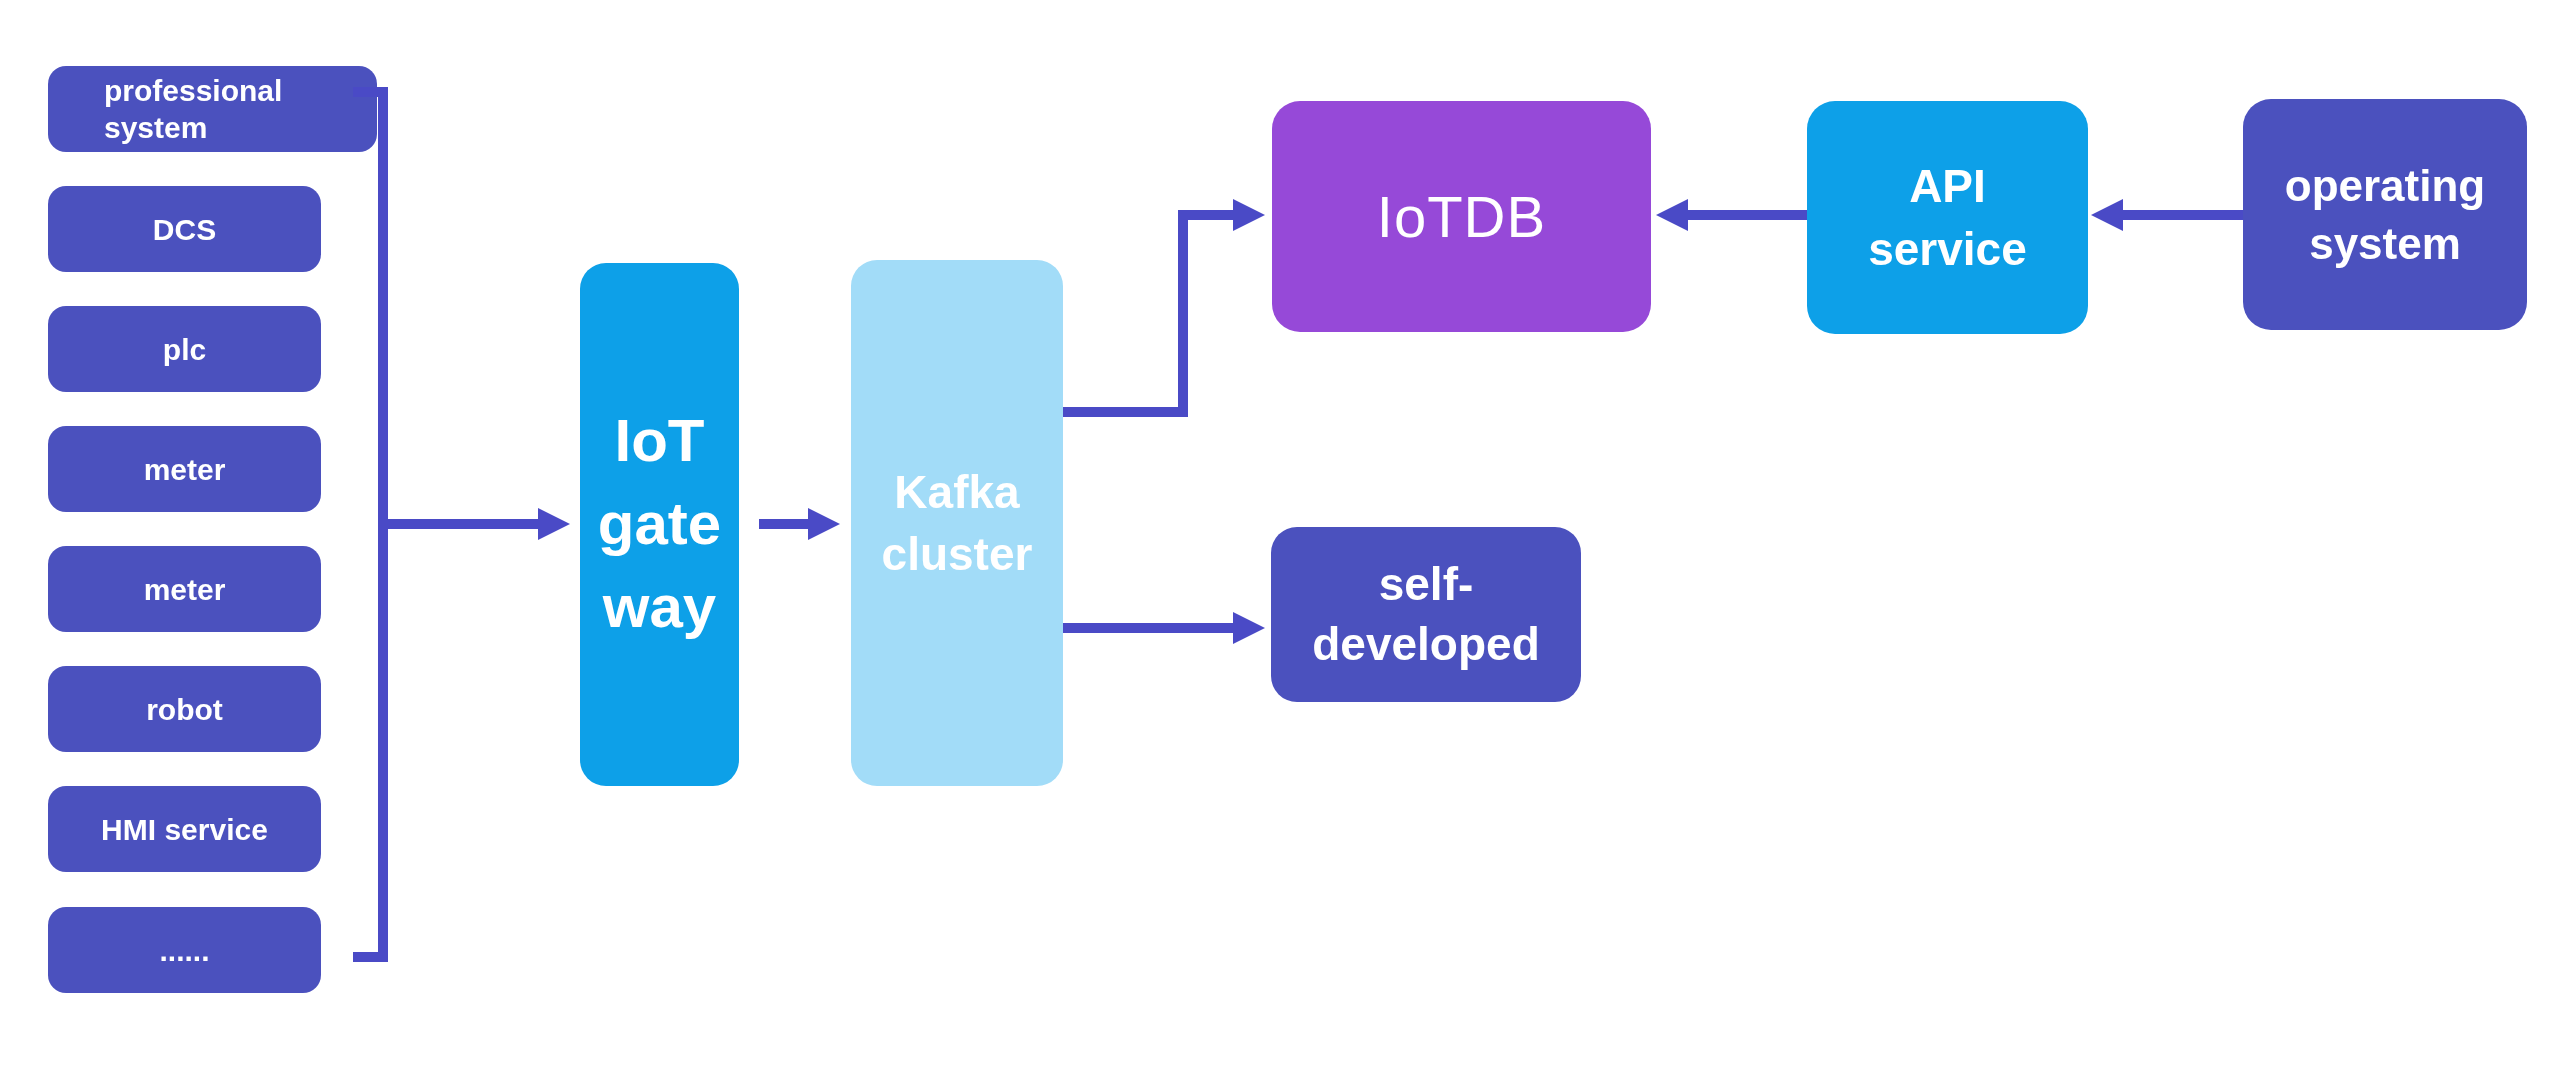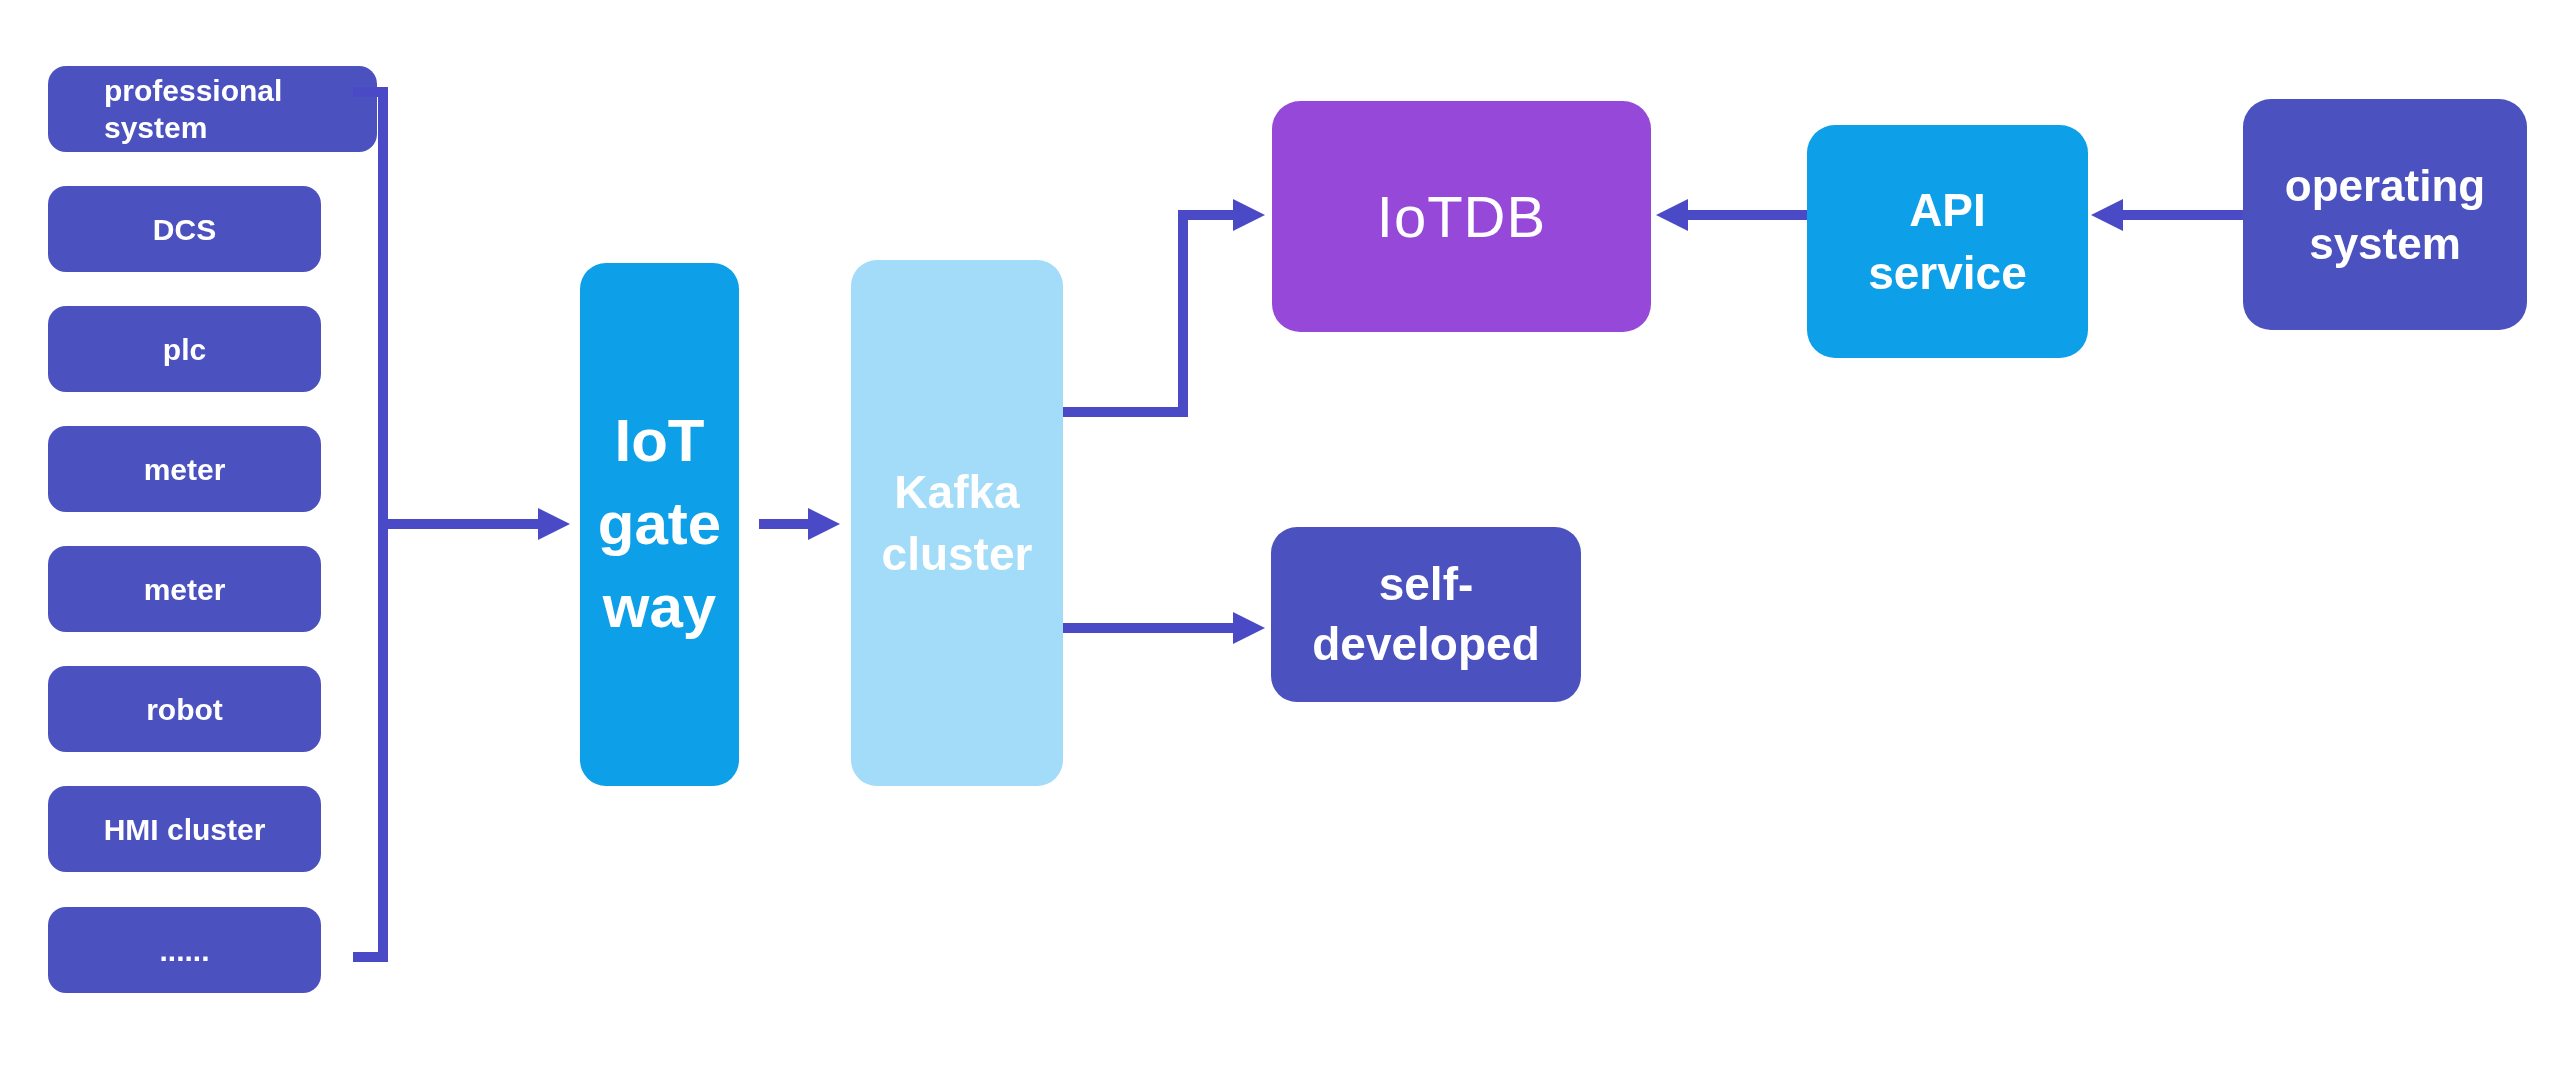--- a/index.html
+++ b/index.html
@@ -30,36 +30,36 @@
   .ah-r{position:absolute;width:0;height:0;
     border-top:16px solid transparent;border-bottom:16px solid transparent;
     border-left:32px solid var(--connector,#4a4ac6);}
   .ah-l{position:absolute;width:0;height:0;
     border-top:16px solid transparent;border-bottom:16px solid transparent;
     border-right:32px solid var(--connector,#4a4ac6);}
   .gateway{left:580px;top:263px;width:159px;height:523px;font-size:60px;line-height:1.38;border-radius:26px;}
   .kafka{left:851px;top:260px;width:212px;height:526px;font-size:46px;line-height:1.35;border-radius:26px;}
   .iotdb{left:1272px;top:101px;width:379px;height:231px;font-size:58px;font-weight:400;letter-spacing:1px;border-radius:28px;}
   .selfdev{left:1271px;top:527px;width:310px;height:175px;font-size:46px;border-radius:26px;}
-  .api{left:1807px;top:101px;width:281px;height:233px;font-size:46px;line-height:1.35;border-radius:28px;margin-top:24px;}
+  .api{left:1807px;top:101px;width:281px;height:233px;font-size:46px;line-height:1.35;border-radius:28px;}
   .os{left:2243px;top:99px;width:284px;height:231px;font-size:44px;border-radius:28px;}
 </style>
 </head>
 <body>
 
 <div class="canvas">
 
   <div class="box indigo src align-left" style="top:66px">professional
 system</div>
   <div class="box indigo src" style="top:186px">DCS</div>
   <div class="box indigo src" style="top:306px">plc</div>
   <div class="box indigo src" style="top:426px">meter</div>
   <div class="box indigo src" style="top:546px">meter</div>
   <div class="box indigo src" style="top:666px">robot</div>
-  <div class="box indigo src" style="top:786px">HMI cluster</div>
+  <div class="box indigo src" style="top:786px">HMI service</div>
   <div class="box indigo src" style="top:907px">......</div>
 
   <div class="line" style="left:353px;top:87px;width:35px;height:10px"></div>
   <div class="line" style="left:378px;top:87px;width:10px;height:875px"></div>
   <div class="line" style="left:353px;top:952px;width:35px;height:10px"></div>
 
   <div class="line" style="left:388px;top:519px;width:151px;height:10px"></div>
   <div class="ah-r" style="left:538px;top:508px"></div>
 
   <div class="line" style="left:759px;top:519px;width:50px;height:10px"></div>

